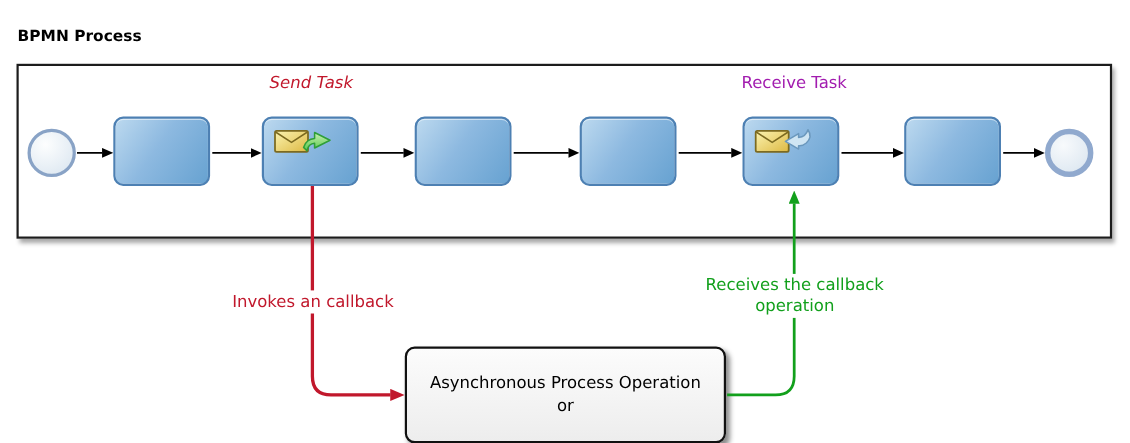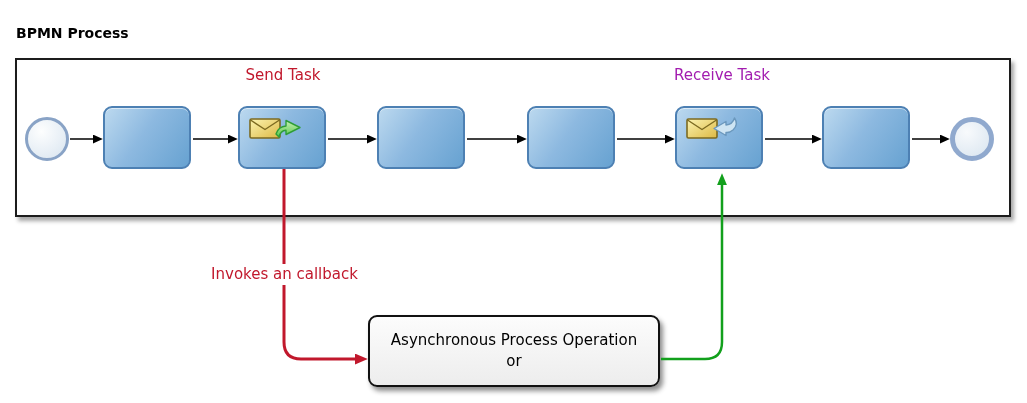--- a/index.html
+++ b/index.html
@@ -32,30 +32,30 @@
   }
   .end-event {
     left:950px; border:5px solid #90a9ce;
     background:radial-gradient(circle at 35% 30%, #f8fafc 0%, #e2ebf3 70%, #d6e2ee 100%);
   }
   .task-icon { position:absolute; left:8px; top:5px; z-index:3; }
   .connectors { position:absolute; left:0; top:0; z-index:3; pointer-events:none; }
   .node-label {
     position:absolute; top:45px; z-index:4; font-size:15px; text-align:center;
   }
-  .send-label { left:233px; width:100px; color:#c1182c; }
+  .send-label { left:233px; width:100px; color:#c1182c;font-style:italic; }
   .receive-label { left:669px; width:106px; color:#a21caf; }
   .annotation {
     position:absolute; z-index:4; font-size:15px; text-align:center;
     background:#ffffff; line-height:19px; padding:1px 0;
   }
   .invokes-label { left:197px; top:243px; width:175px; color:#c1182c; }
   .receives-label { left:634px; top:228px; width:177px; color:#12a01c; }
   .operation-box {
-    position:absolute; left:368px; top:294px; width:292px; height:72px; z-index:2;
+    position:absolute; left:368px; top:294px; width:292px; height:88px; z-index:2;
     box-sizing:border-box; border:2px solid #111; border-radius:9px;
     background:linear-gradient(180deg,#fcfcfc 0%,#ededed 100%);
     box-shadow:3px 4px 5px rgba(0,0,0,0.45);
     display:flex; flex-direction:column; align-items:center; justify-content:center;
     font-size:15px; color:#000; line-height:21px; text-align:center; white-space:nowrap;
   }
 </style>
 </head>
 <body>
 
@@ -125,19 +125,23 @@
 
     <path d="M661,338 L705,338 Q722,338 722,321 L722,164" fill="none" stroke="#12a01c" stroke-width="2.5" marker-end="url(#arrowGreen)"></path>
   </svg>
 
   <div class="node-label send-label">Send Task</div>
 
   <div class="node-label receive-label">Receive Task</div>
 
   <div class="annotation invokes-label">Invokes an callback</div>
 
+  <div class="annotation receives-label">
+    <div>Receives the callback</div>
+    <div>operation</div>
+  </div>
 
   <div class="operation-box">
     <div>Asynchronous Process Operation</div>
     <div>or</div>
   </div>
 
 </div>
 
 </body></html>

